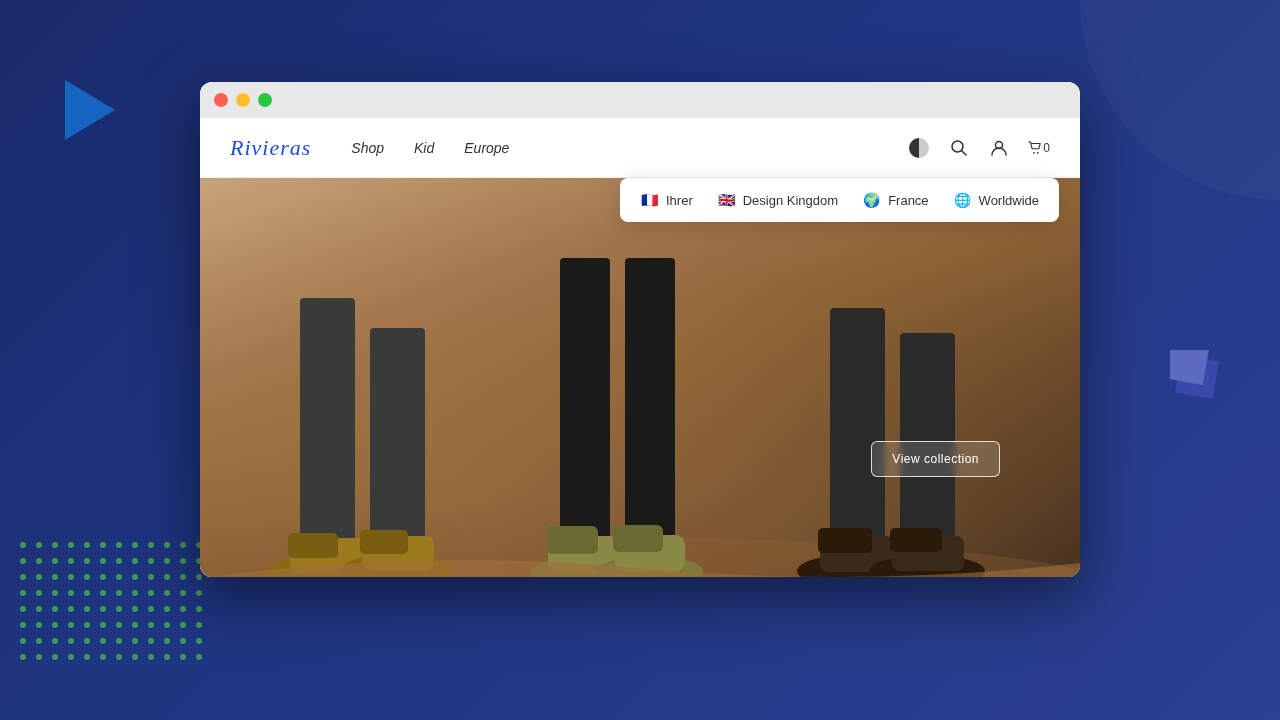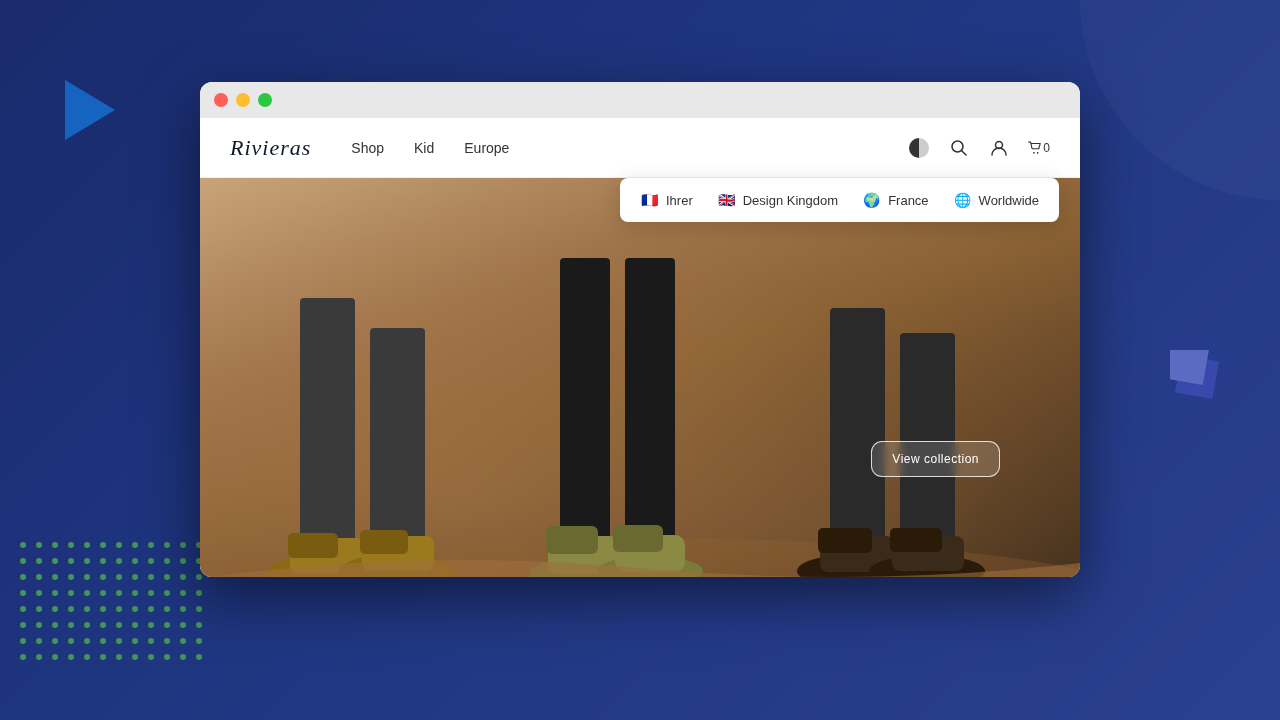--- a/index.html
+++ b/index.html
@@ -71,29 +71,30 @@
       border-bottom: 1px solid #eee;
       position: relative;
       z-index: 10;
     }
 
     .brand-logo {
       font-family: 'Georgia', serif;
       font-style: italic;
       font-size: 22px;
       font-weight: 400;
-      color: #0f172a;
+      color: #1d4ed8;
       margin-right: 40px;
       letter-spacing: 1px;
     }
 
     .nav-links {
       display: flex;
       gap: 30px;
       flex: 1;
+      font-style: italic;
     }
 
     .nav-link {
       font-size: 14px;
       color: #333;
       text-decoration: none;
       cursor: pointer;
     }
 
     .nav-actions {
@@ -176,21 +177,21 @@
       position: absolute;
       bottom: 100px;
       right: 80px;
       border: 1px solid rgba(255,255,255,0.8);
       background: rgba(255,255,255,0.15);
       color: white;
       padding: 10px 20px;
       font-size: 12px;
       letter-spacing: 0.5px;
       cursor: pointer;
-      border-radius: 11px;
+      border-radius: 6px;
       backdrop-filter: blur(4px);
     }
 
     
     .sand-overlay {
       position: absolute;
       inset: 0;
       background:
         radial-gradient(ellipse at 30% 80%, rgba(180,130,80,0.4) 0%, transparent 60%),
         radial-gradient(ellipse at 70% 90%, rgba(160,110,60,0.3) 0%, transparent 50%);

